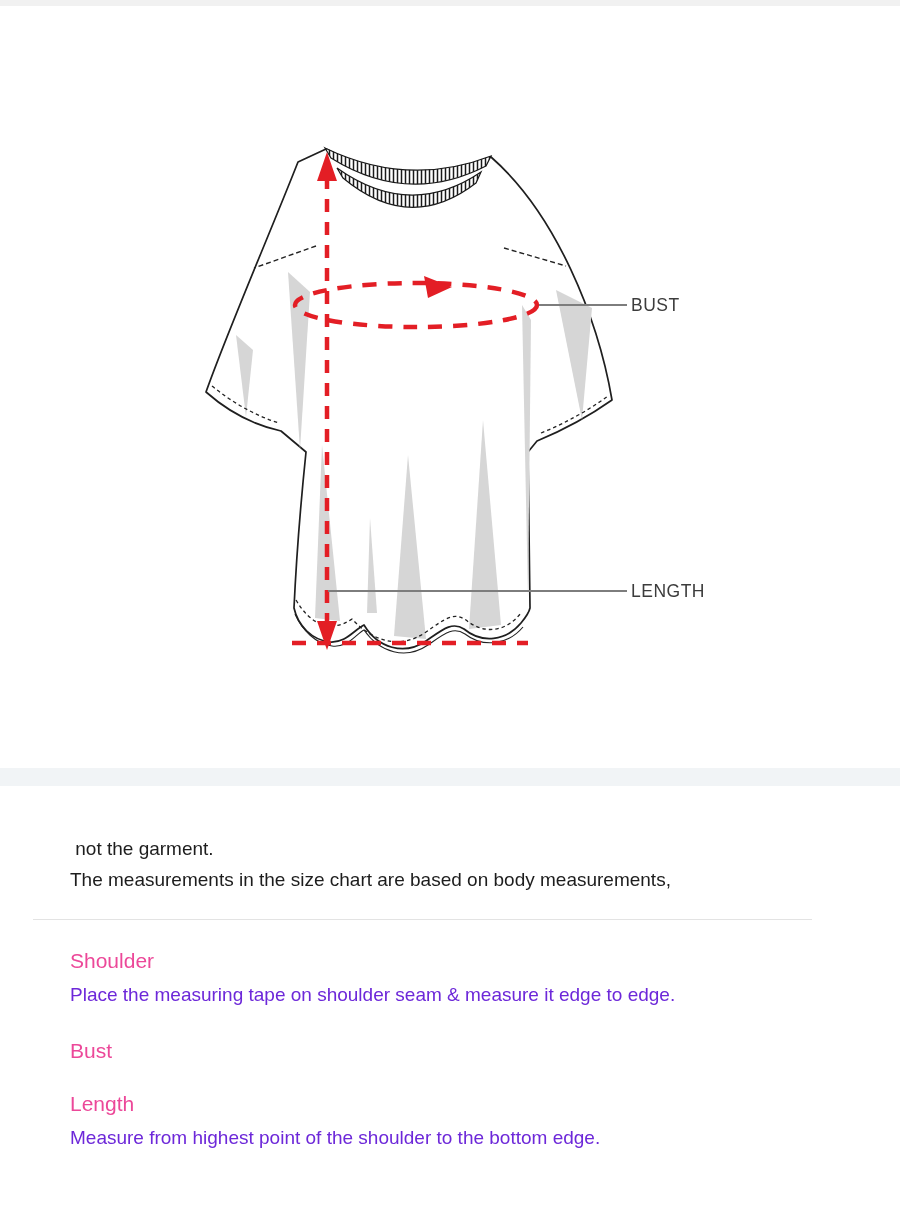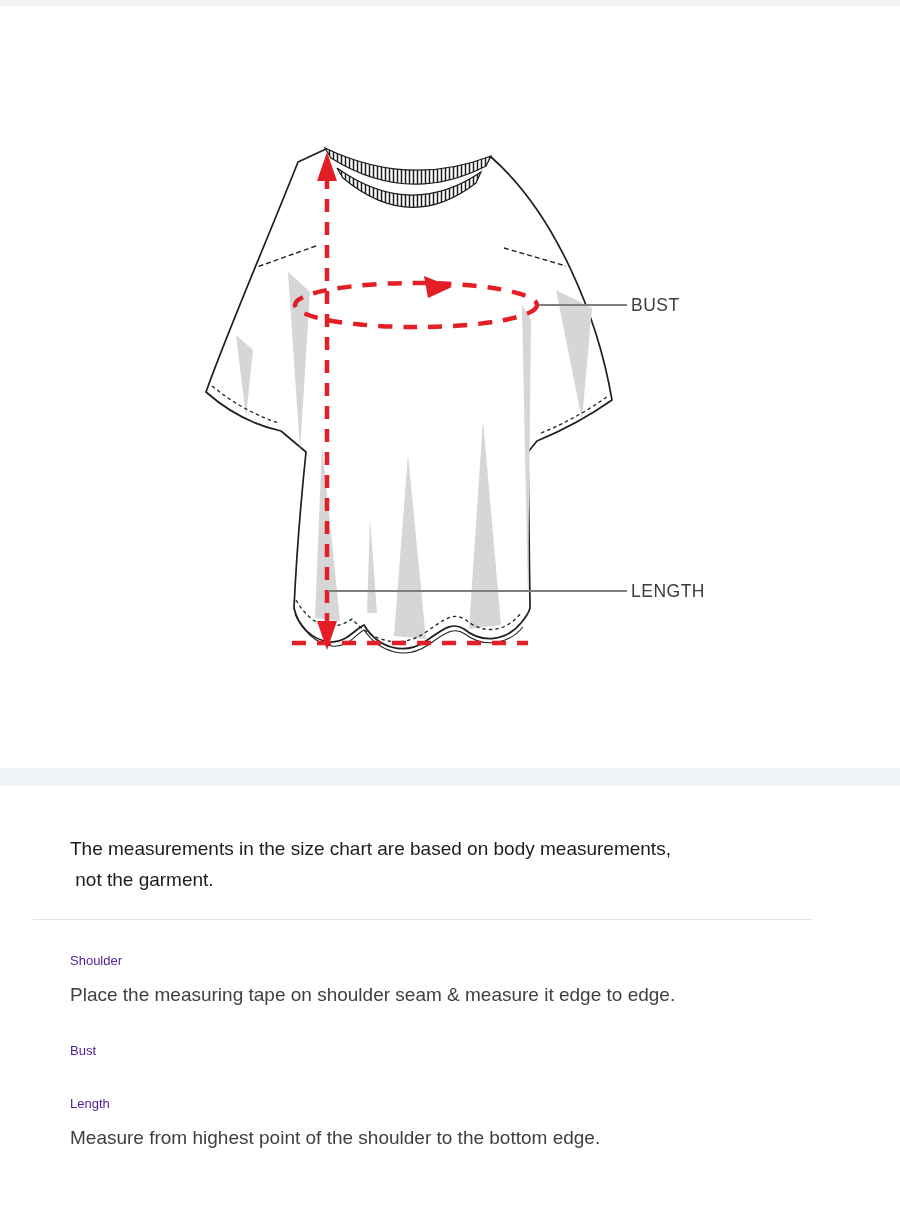--- a/index.html
+++ b/index.html
@@ -34,27 +34,27 @@
     position: absolute; top: 919px; left: 33px;
     width: 779px; height: 1px;
     background: #e3e3e3;
   }
   .sections {
     position: absolute; top: 948px; left: 70px;
     width: 760px;
   }
   .section { margin-bottom: 28px; }
   .section-title {
-    font-size: 13px; line-height: 25px;
-    color: #4c1d95; font-weight: 400;
+    font-size: 21px; line-height: 25px;
+    color: #ec4899; font-weight: 400;
     margin: 0 0 6px 0;
   }
   .section-desc {
     font-size: 19px; line-height: 31px;
-    color: #404040;
+    color: #6d28d9;
     max-width: 728px;
     margin: 0;
   }
   svg text.callout {
     font-family: "Liberation Sans", "DejaVu Sans", sans-serif;
     font-size: 17.5px;
     fill: #3c3c3c;
     letter-spacing: 0.5px;
   }
 </style>
@@ -130,22 +130,22 @@
     <line x1="328" y1="591" x2="627" y2="591" stroke="#7d7d7d" stroke-width="2"></line>
 
     <text class="callout" x="631" y="311">BUST</text>
     <text class="callout" x="631" y="597">LENGTH</text>
   </svg>
 </div>
 
 <div class="divider-band"></div>
 
 <div class="note">
+  <div class="line"> not the garment.</div>
   <div class="line">The measurements in the size chart are based on body measurements,</div>
-  <div class="line"> not the garment.</div>
 </div>
 
 <div class="thin-rule"></div>
 
 <div class="sections">
   <div class="section">
     <h2 class="section-title">Shoulder</h2>
     <p class="section-desc">Place the measuring tape on shoulder seam &amp; measure it edge to edge.</p>
   </div>
   <div class="section">

